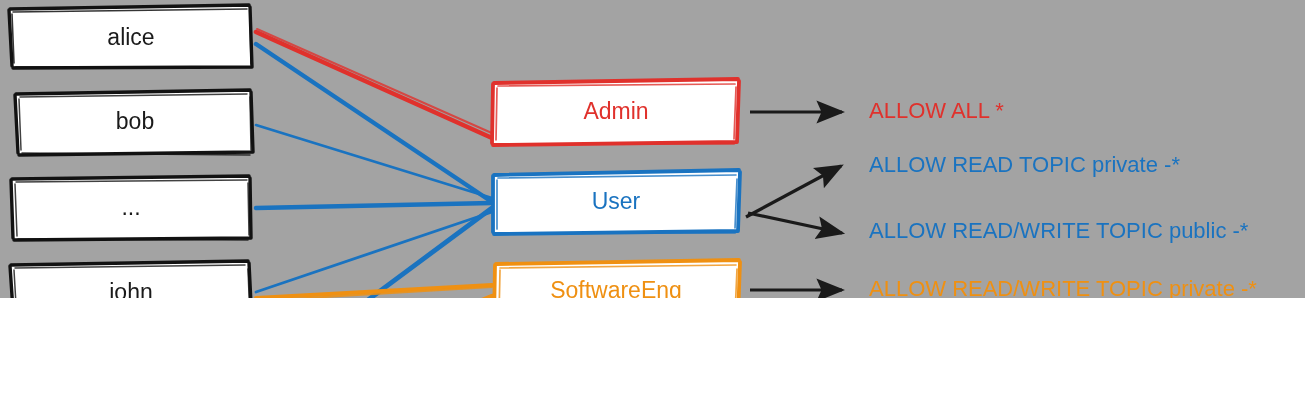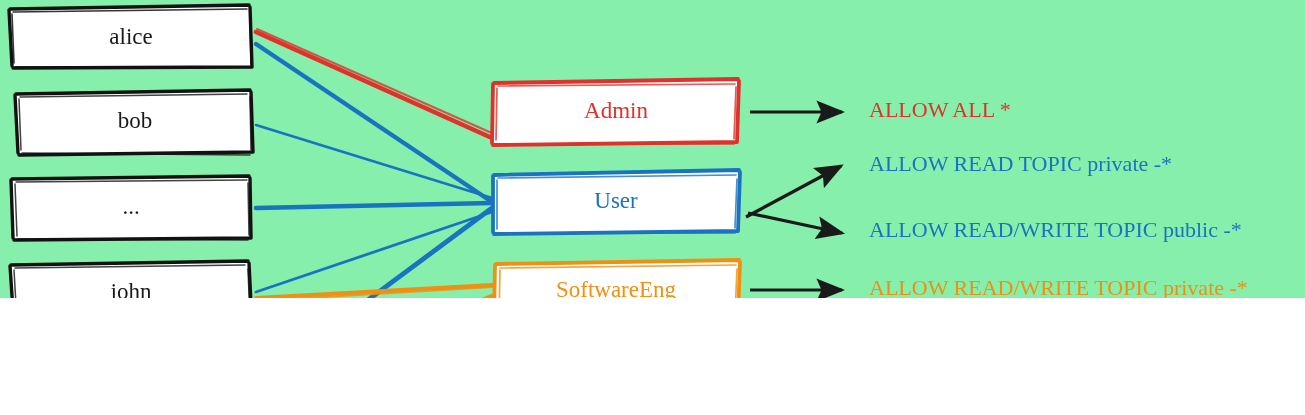--- a/index.html
+++ b/index.html
@@ -4,22 +4,22 @@
 <style>
   html, body {
     margin: 0;
     padding: 0;
     background: #ffffff;
   }
   #canvas {
     position: relative;
     width: 1305px;
     height: 298px;
-    background: #86efac;
-    font-family: Liberation Serif, serif;
+    background: #a3a3a3;
+    font-family: Liberation Sans, sans-serif;
     overflow: hidden;
   }
   svg.layer {
     position: absolute;
     top: 0;
     left: 0;
     width: 1305px;
     height: 415px;
   }
   .box-label {

